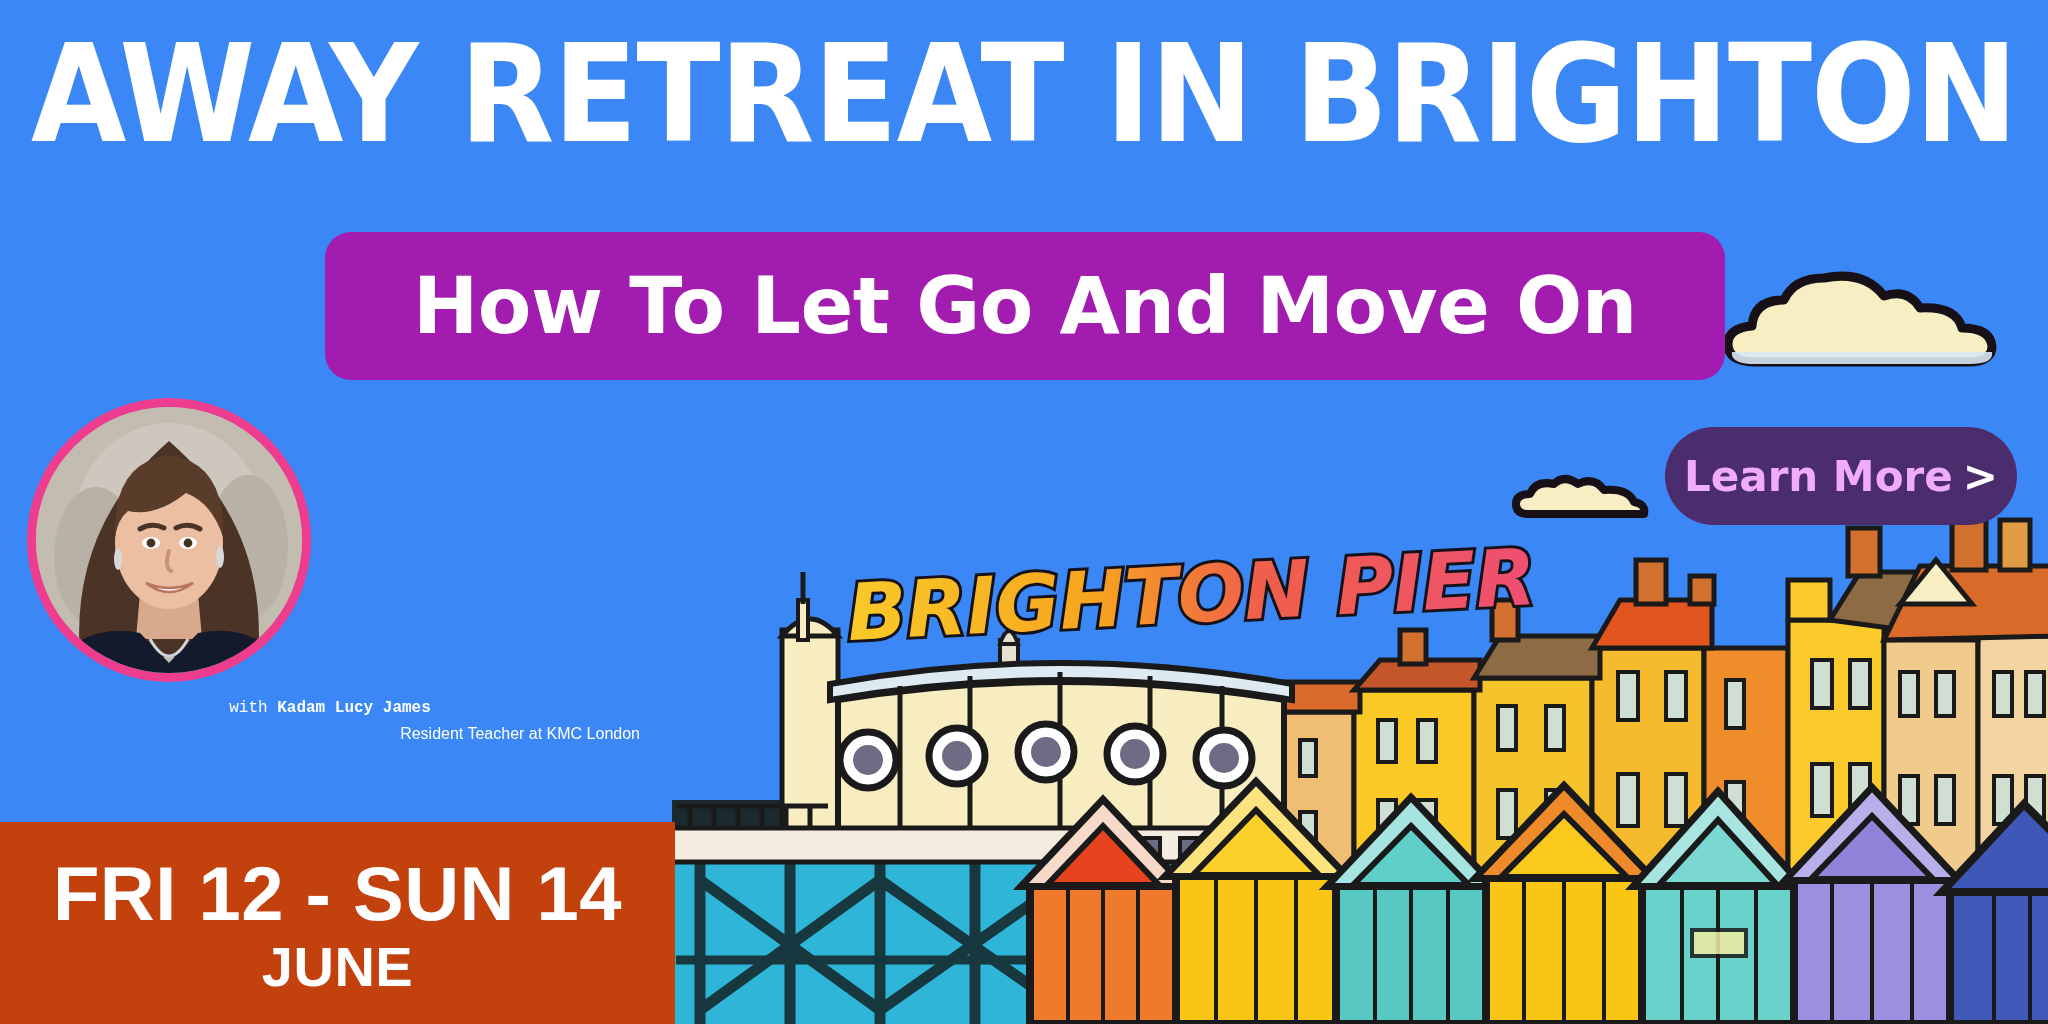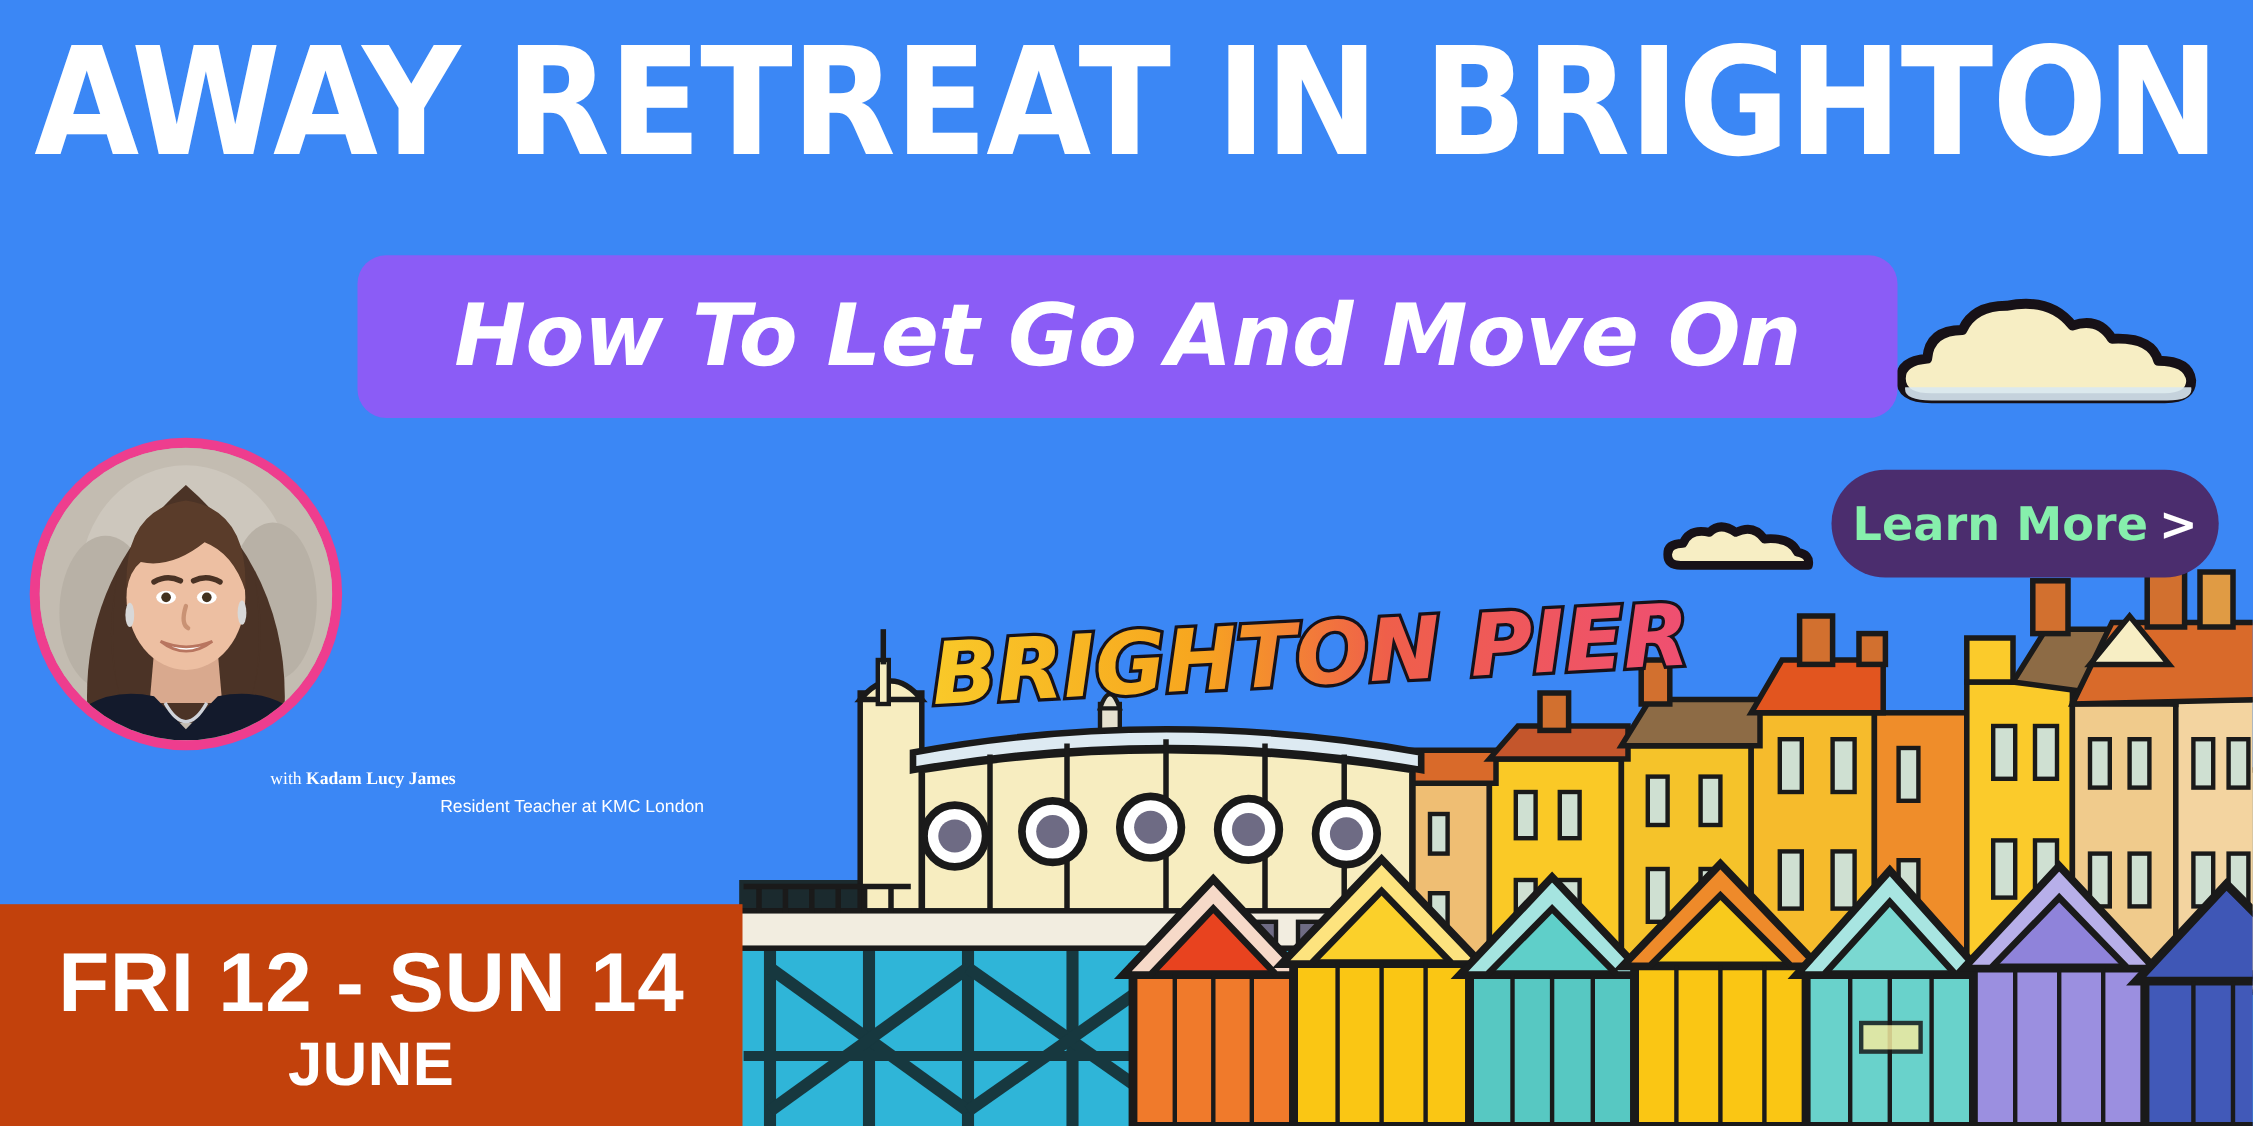--- a/index.html
+++ b/index.html
@@ -39,23 +39,23 @@
     letter-spacing:-1px;
     transform:scaleX(1.02);
     white-space:nowrap;
   }
 
   
   #subtitle-bar {
     position:absolute;
     left:325px; top:232px;
     width:1400px; height:148px;
-    background:#8b5cf6;
+    background:#a21caf;
     border-radius:26px;
-    display:flex; align-items:center; justify-content:center;font-style:italic;
+    display:flex; align-items:center; justify-content:center;
   }
   #subtitle-text {
     color:#ffffff;
     font-family:"DejaVu Sans","Liberation Sans", sans-serif;
     font-weight:bold;
     font-size:78px;
     line-height:1;
     letter-spacing:-0.5px;
     white-space:nowrap;
   }
@@ -65,21 +65,21 @@
     position:absolute;
     left:1665px; top:427px;
     width:352px; height:98px;
     background:#4b2d6e;
     border-radius:49px;
     display:flex; align-items:center; justify-content:center;
     gap:10px;
     cursor:pointer;
   }
   #learn-more-label {
-    color:#86efac;
+    color:#f0abfc;
     font-family:"DejaVu Sans","Liberation Sans", sans-serif;
     font-weight:bold;
     font-size:46px;
     letter-spacing:0px;
     white-space:nowrap;
   }
   #learn-more-chevron {
     color:#ffffff;
     font-family:"DejaVu Sans","Liberation Sans", sans-serif;
     font-weight:bold;
@@ -106,21 +106,21 @@
 
   
   #speaker-credit {
     position:absolute;
     left:20px; top:700px;
     width:620px;
     text-align:center;
     color:#ffffff;
   }
   #credit-line1 {
-    font-family:Liberation Serif, serif;
+    font-family:Liberation Mono, monospace;
     font-size:48px; line-height:1.1;
     white-space:nowrap;
   }
   #credit-line1 .with { font-weight:normal; }
   #credit-line1 .name { font-weight:bold; }
   #credit-line2 {
     font-family:"Liberation Sans", sans-serif;
     font-size:42px; font-weight:normal;
     line-height:1.2; margin-top:6px;
     white-space:nowrap;

